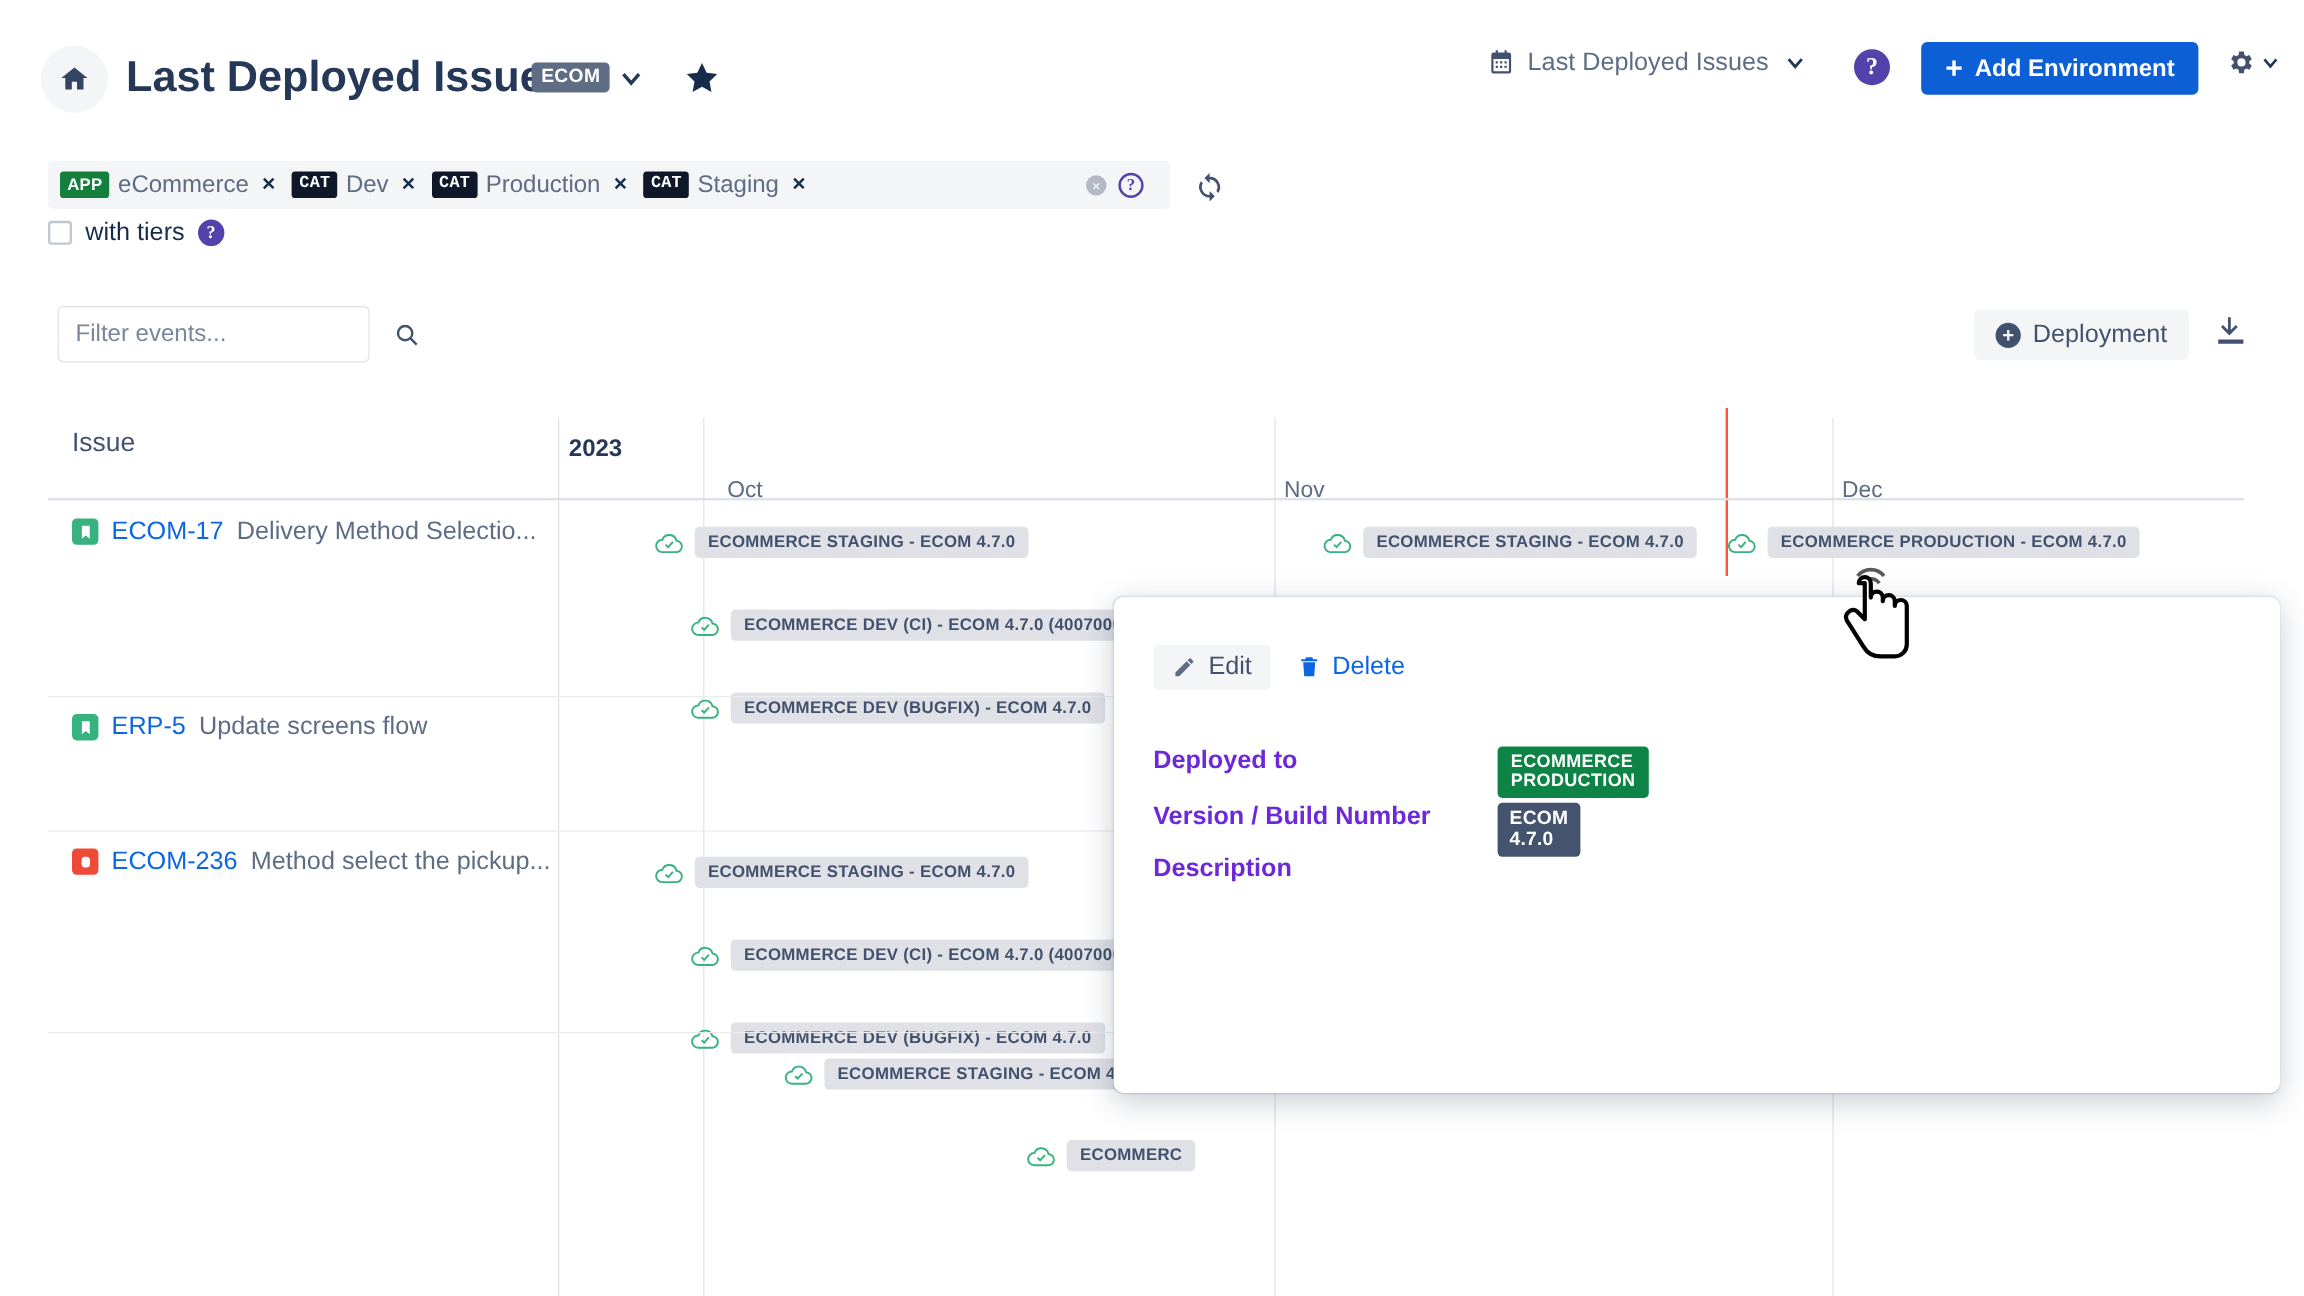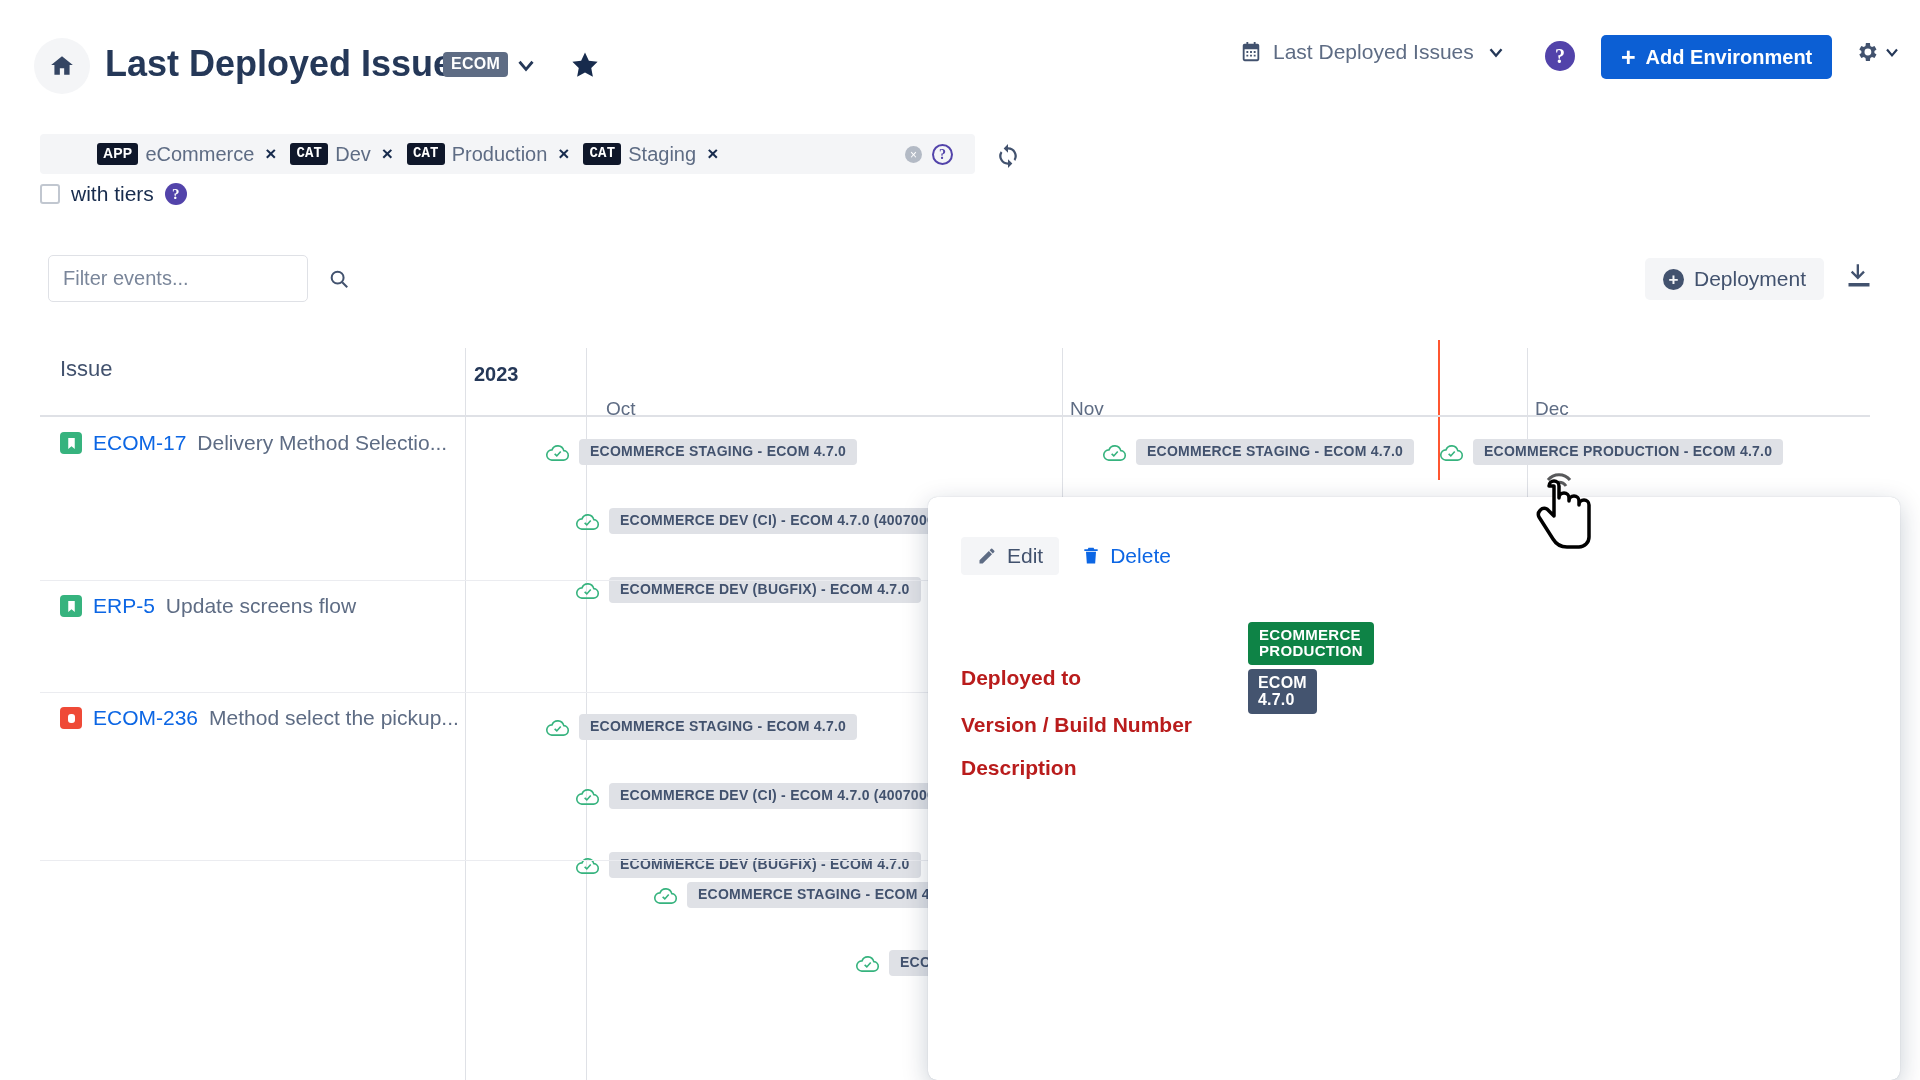--- a/index.html
+++ b/index.html
@@ -77,21 +77,21 @@
     display: flex; align-items: center; padding-left: 5px;
   }
   .chip {
     display: flex; align-items: center; height: 30px;
     margin-left: 5px; gap: 7px; padding-right: 9px; cursor: pointer;
   }
   .chip .tag {
     color: #fff; font-size: 14px; font-weight: 700; letter-spacing: .2px;
     padding: 3px 6px 4px; border-radius: 3px; line-height: 15px;
   }
-  .chip .tag.app { background: #0f172a; margin-left: 47px; }
+  .chip .tag.app { background: #15803d; }
   .chip .tag.cat { background: #0f172a; font-family: Liberation Mono, monospace; }
   .chip .nm { font-size: 20px; color: #5e6c84; white-space: nowrap; }
   .chip .xx { font-size: 19px; color: #172b4d; font-weight: 700; margin-left: 4px; }
   .fb-clear {
     position: absolute; right: 53px; top: 12px; width: 17px; height: 17px;
     border-radius: 50%; background: #b3bac5; color: #fff; font-size: 12px;
     display:flex; align-items:center; justify-content:center; cursor: pointer;
     font-family: "Liberation Sans", sans-serif;
   }
   .fb-help {
@@ -164,38 +164,38 @@
   .ev { position: absolute; display: flex; align-items: center; gap: 9px; cursor: pointer; }
   .ev .cloud svg { width: 25px; height: 19px; display: block; }
   .ev .pill {
     background: #dfe1e6; color: #42526e; font-size: 14px; font-weight: 700;
     letter-spacing: .25px; padding: 5px 11px 6px; border-radius: 4px;
     white-space: nowrap; line-height: 15px;
   }
 
   
   .popup {
-    position: absolute; left: 928px; top: 497px; width: 972px; height: 583px;
+    position: absolute; left: 928px; top: 497px; width: 972px; height: 414px;
     background: #fff; border-radius: 9px;
     box-shadow: 0 7px 26px rgba(9,30,66,.22), 0 0 1px rgba(9,30,66,.25);
     overflow: hidden;
   }
   .pp-actions { position: absolute; left: 33px; top: 40px; display: flex; align-items: center; gap: 18px; }
   .pp-edit {
     display:flex; align-items:center; gap: 10px; background:#f4f5f7; border-radius:4px;
     padding: 7px 16px; cursor: pointer;
   }
   .pp-edit svg { width: 20px; height: 20px; fill: #5e6c84; }
   .pp-edit .l { font-size: 21px; color: #42526e; }
   .pp-del { display:flex; align-items:center; gap: 9px; cursor: pointer; padding: 7px 4px; }
   .pp-del svg { width: 20px; height: 22px; fill: #0c66e4; }
   .pp-del .l { font-size: 21px; color: #0c66e4; text-align: center; }
 
   .pp-field { position: absolute; left: 33px; }
-  .pp-field .k { position:absolute; left:0; top:0; font-size: 21px; font-weight: 700; color:#b91c1c; white-space: nowrap; margin-top: 44px;}
+  .pp-field .k { position:absolute; left:0; top:0; font-size: 21px; font-weight: 700; color:#6d28d9; white-space: nowrap;}
   .pp-field .v { position:absolute; left: 287px; top: 0; }
   .badge-env {
     display:inline-block; background:#0e8346; color:#fff; font-size:15px; font-weight:700;
     letter-spacing:.3px; padding: 5px 11px 6px; border-radius:4px; line-height:16px;
   }
   .badge-ver {
     display:inline-block; background:#44546f; color:#fff; font-size:16px; font-weight:700;
     letter-spacing:.2px; padding: 5px 10px 6px; border-radius:4px; line-height:17px;
   }
 

